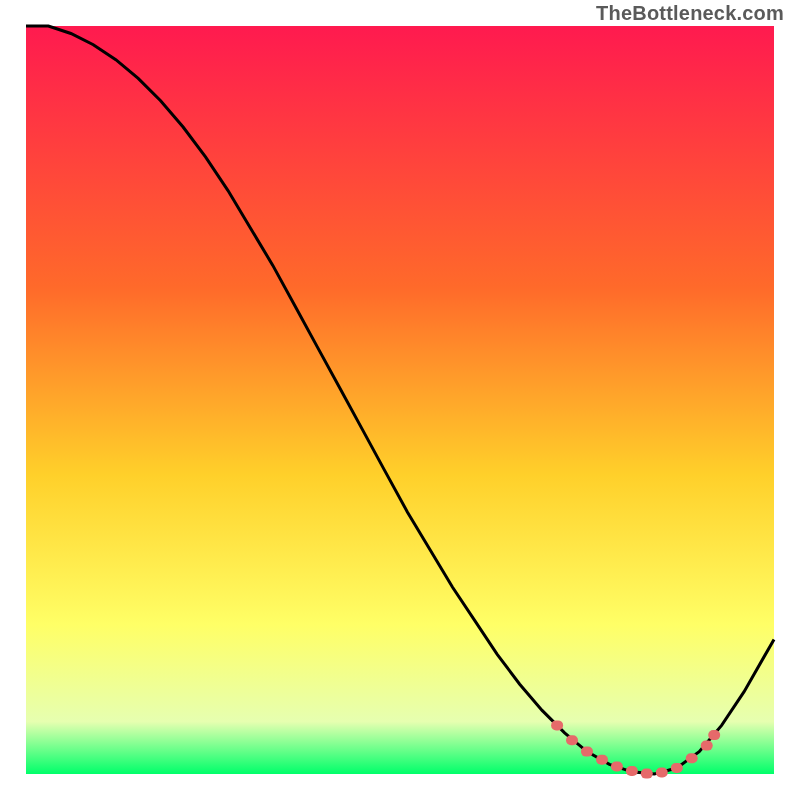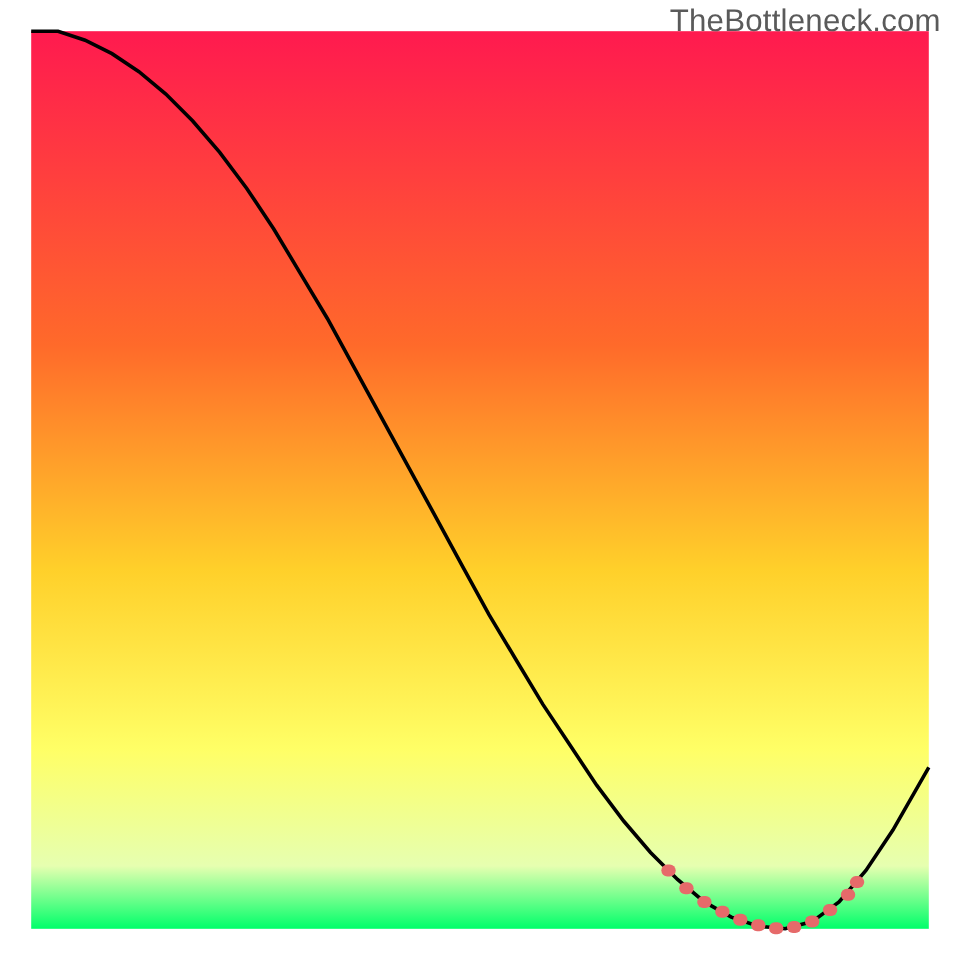--- a/index.html
+++ b/index.html
@@ -13,22 +13,22 @@
   }
   .stage {
     position: relative;
     width: 800px;
     height: 800px;
   }
   .watermark {
     position: absolute;
     top: 2px;
     right: 16px;
-    font-size: 26px;
-    font-weight: 400;
+    font-size: 20px;
+    font-weight: 700;
     color: #5a5a5a;
     letter-spacing: 0.2px;
     user-select: none;
   }
   svg.plot {
     position: absolute;
     left: 0;
     top: 0;
     width: 800px;
     height: 800px;

